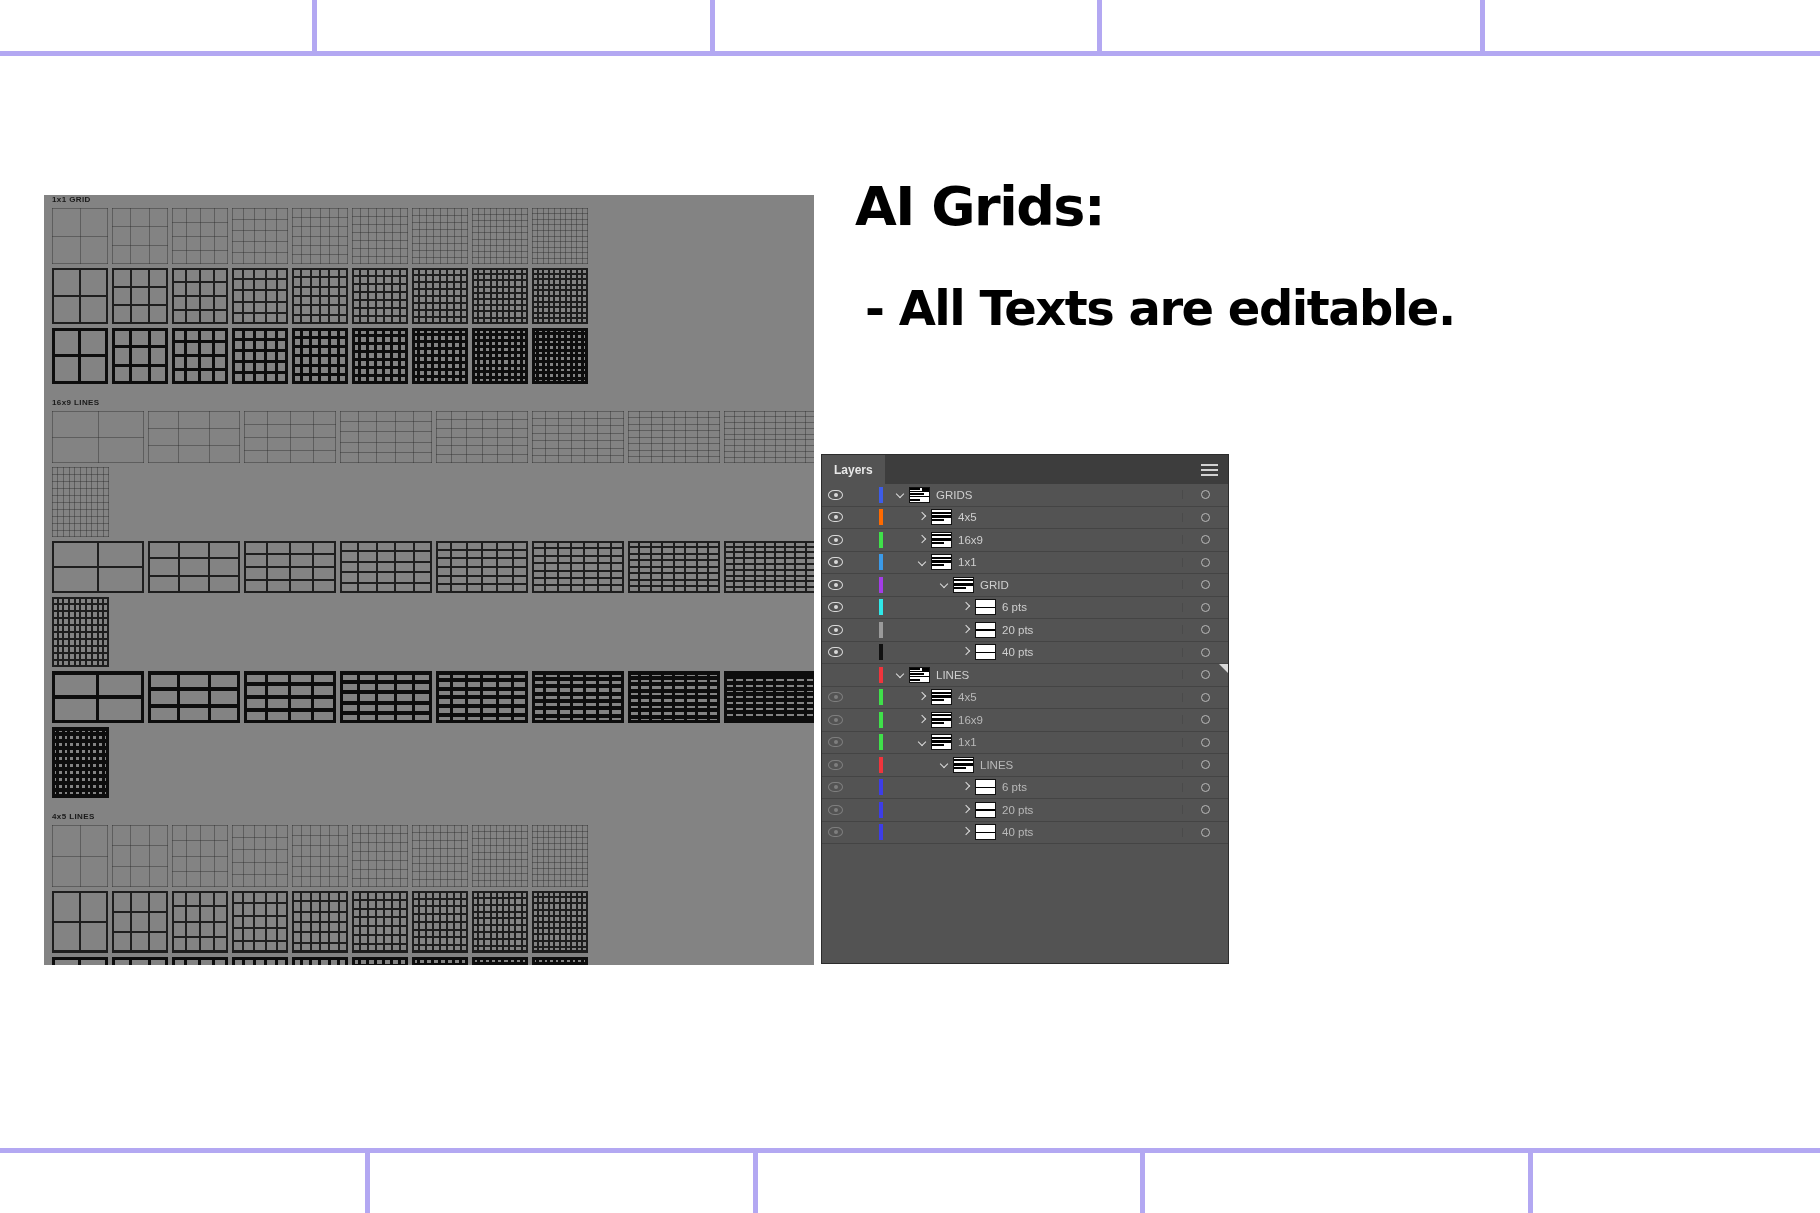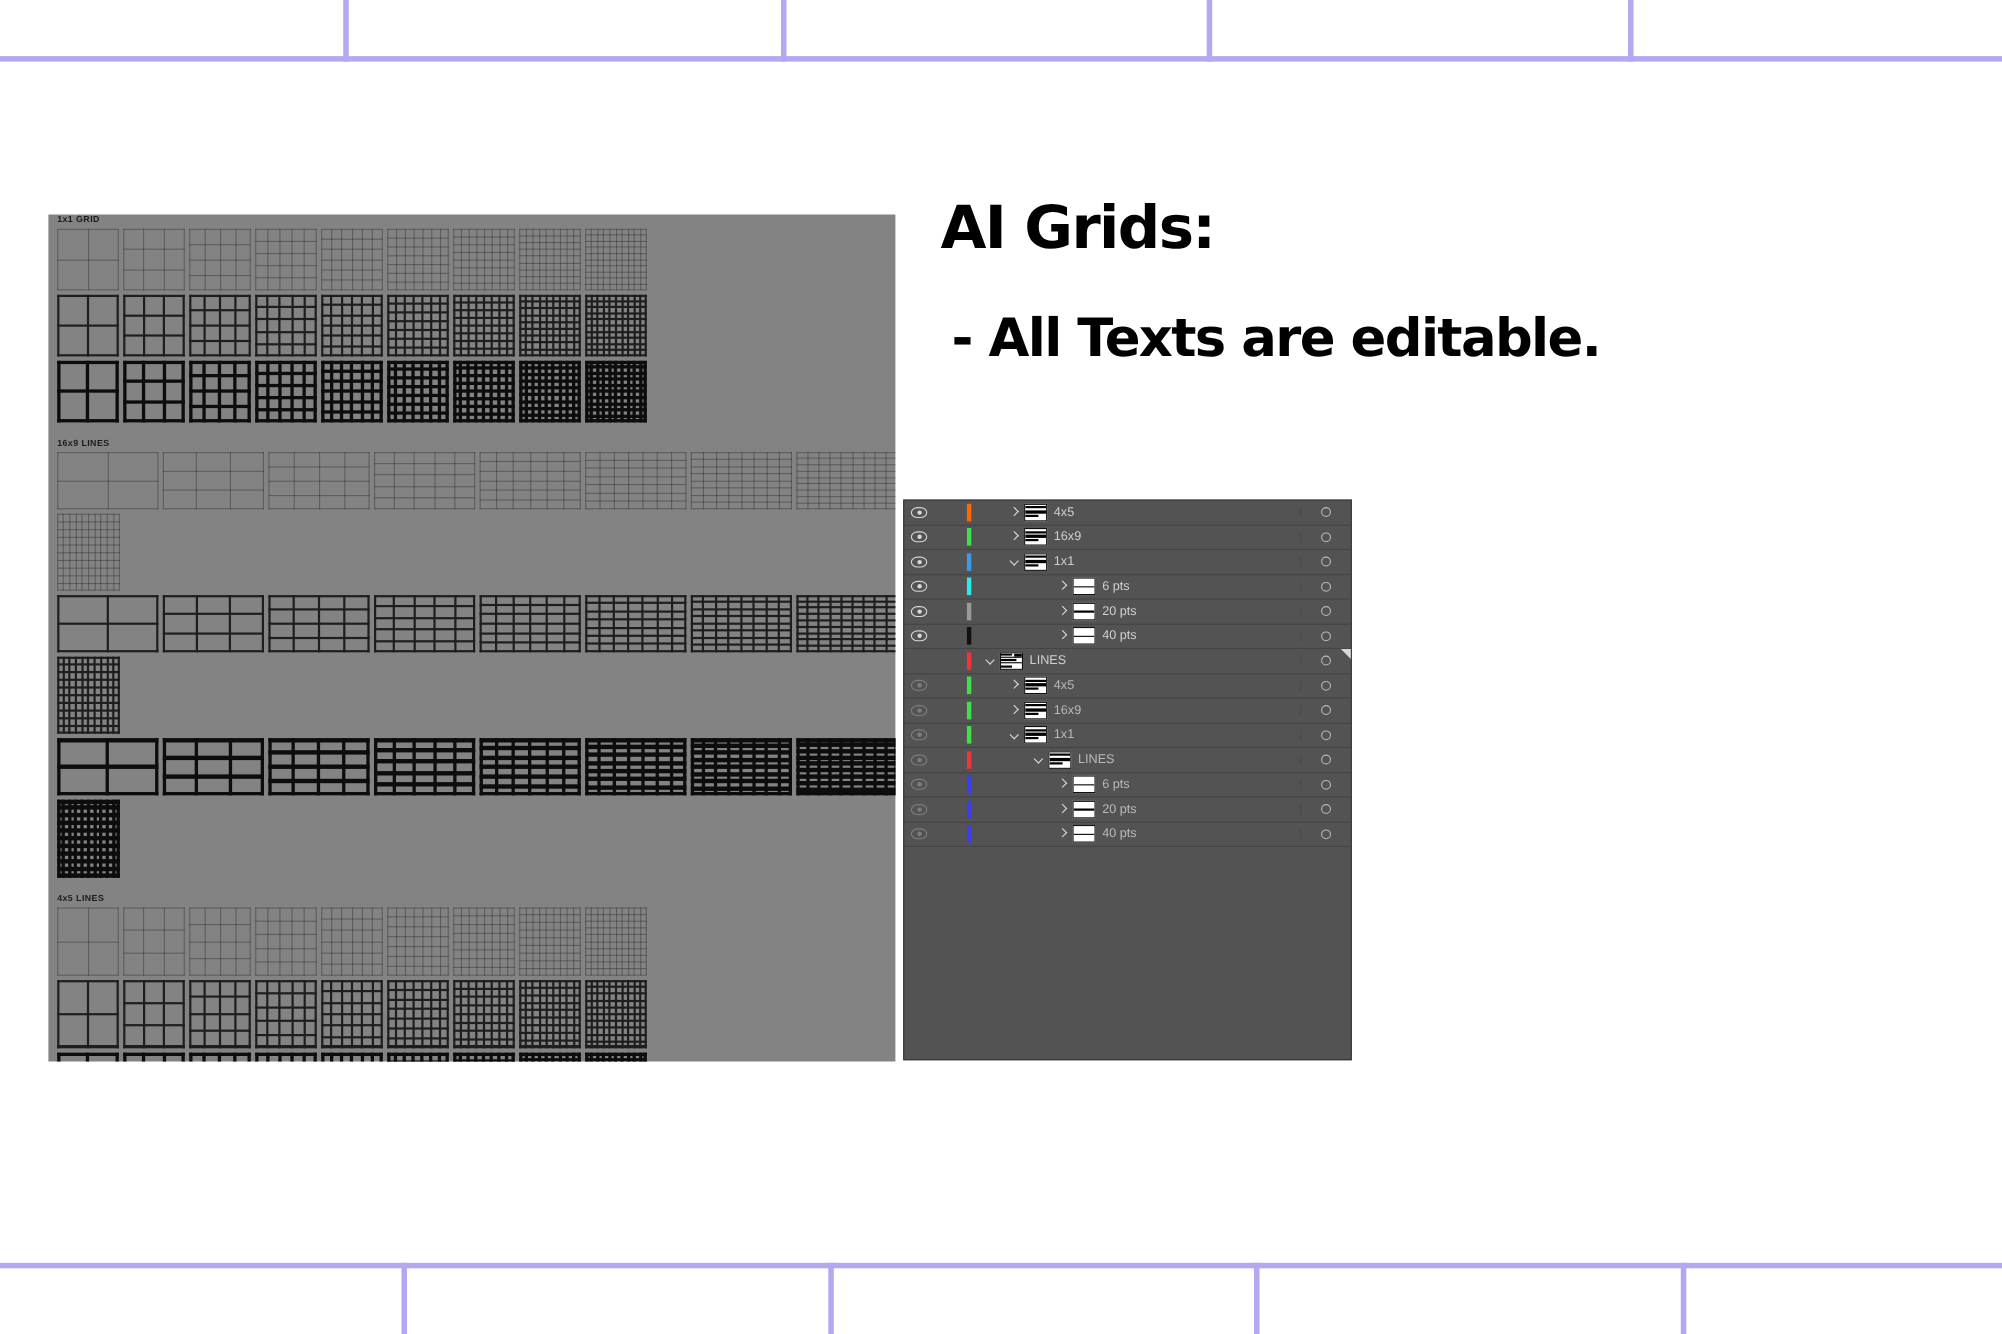--- a/index.html
+++ b/index.html
@@ -1440,21 +1440,53 @@
         <i style="left: 26px; top: 0px; width: 3.4px; height: 62px;"></i>
         <i style="left: 32px; top: 0px; width: 3.4px; height: 62px;"></i>
         <i style="left: 38px; top: 0px; width: 3.4px; height: 62px;"></i>
         <i style="left: 43px; top: 0px; width: 3.4px; height: 62px;"></i>
         <i style="left: 49px; top: 0px; width: 3.4px; height: 62px;"></i>
       </div>
     </div>
   </div>
 
 <div id="layers-panel">
+  <div id="panel-header">
+    <div id="panel-tab">Layers</div>
+    <div id="panel-menu-icon">
+      <span></span>
+        <span></span>
+        <span></span>
+    </div>
+  </div>
   <div id="layers-list">
+      <div class="lrow">
+        <div class="c-eye">
+          <span class="eye"></span>
+        </div>
+        <div class="c-lock"></div>
+        <div class="c-color">
+          <b style="background: rgb(61, 92, 232);"></b>
+        </div>
+        <div class="c-body" style="padding-left: 6px;">
+          <span class="chev down"></span>
+          <span class="thumb">
+            <i style="left: 0%; top: 0%; width: 55%; height: 14%;"></i>
+            <i style="left: 0%; top: 22%; width: 100%; height: 9%;"></i>
+            <i style="left: 0%; top: 40%; width: 75%; height: 9%;"></i>
+            <i style="left: 0%; top: 58%; width: 100%; height: 9%;"></i>
+            <i style="left: 62%; top: 0%; width: 38%; height: 20%;"></i>
+            <i style="left: 0%; top: 78%; width: 55%; height: 18%;"></i>
+          </span>
+          <span class="lname">GRIDS</span>
+        </div>
+        <div class="c-target">
+          <u></u>
+        </div>
+      </div>
       <div class="lrow">
         <div class="c-eye">
           <span class="eye"></span>
         </div>
         <div class="c-lock"></div>
         <div class="c-color">
           <b style="background: rgb(255, 106, 0);"></b>
         </div>
         <div class="c-body" style="padding-left: 28px;">
           <span class="chev"></span>
@@ -1499,20 +1531,41 @@
           <b style="background: rgb(59, 154, 232);"></b>
         </div>
         <div class="c-body" style="padding-left: 28px;">
           <span class="chev down"></span>
           <span class="thumb">
             <i style="left: 0%; top: 10%; width: 100%; height: 16%;"></i>
             <i style="left: 0%; top: 36%; width: 100%; height: 22%;"></i>
             <i style="left: 0%; top: 66%; width: 62%; height: 12%;"></i>
           </span>
           <span class="lname">1x1</span>
+        </div>
+        <div class="c-target">
+          <u></u>
+        </div>
+      </div>
+      <div class="lrow">
+        <div class="c-eye">
+          <span class="eye"></span>
+        </div>
+        <div class="c-lock"></div>
+        <div class="c-color">
+          <b style="background: rgb(164, 60, 232);"></b>
+        </div>
+        <div class="c-body" style="padding-left: 50px;">
+          <span class="chev down"></span>
+          <span class="thumb">
+            <i style="left: 0%; top: 10%; width: 100%; height: 16%;"></i>
+            <i style="left: 0%; top: 36%; width: 100%; height: 22%;"></i>
+            <i style="left: 0%; top: 66%; width: 62%; height: 12%;"></i>
+          </span>
+          <span class="lname">GRID</span>
         </div>
         <div class="c-target">
           <u></u>
         </div>
       </div>
       <div class="lrow">
         <div class="c-eye">
           <span class="eye"></span>
         </div>
         <div class="c-lock"></div>

